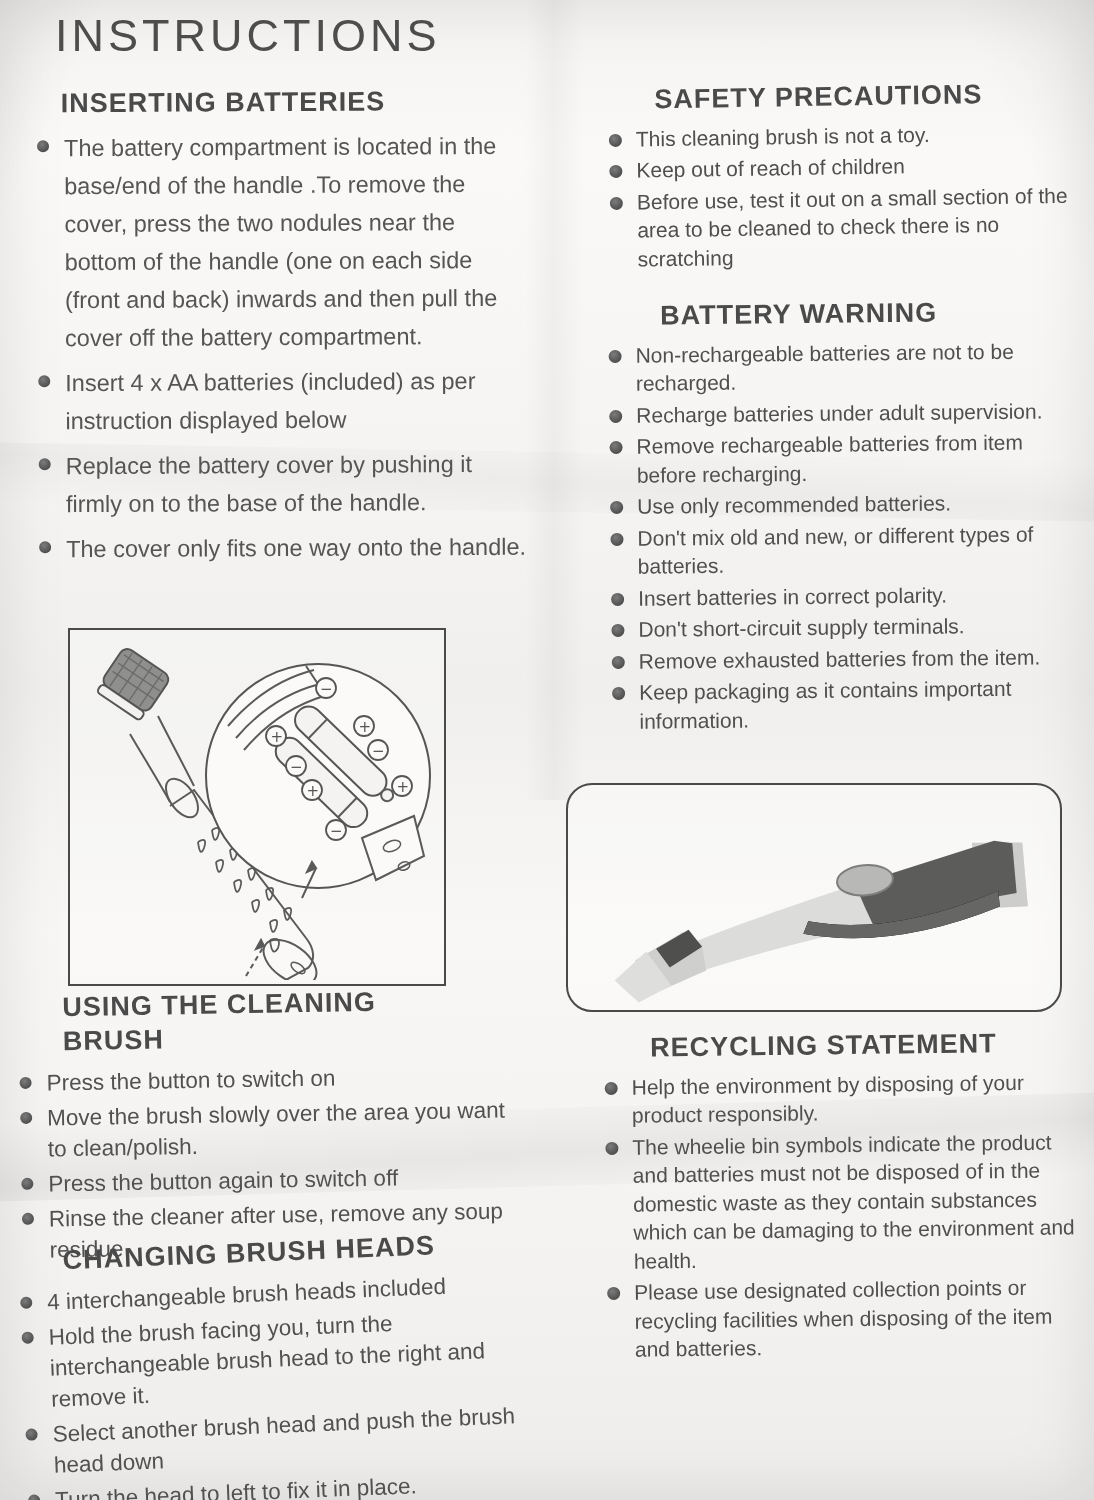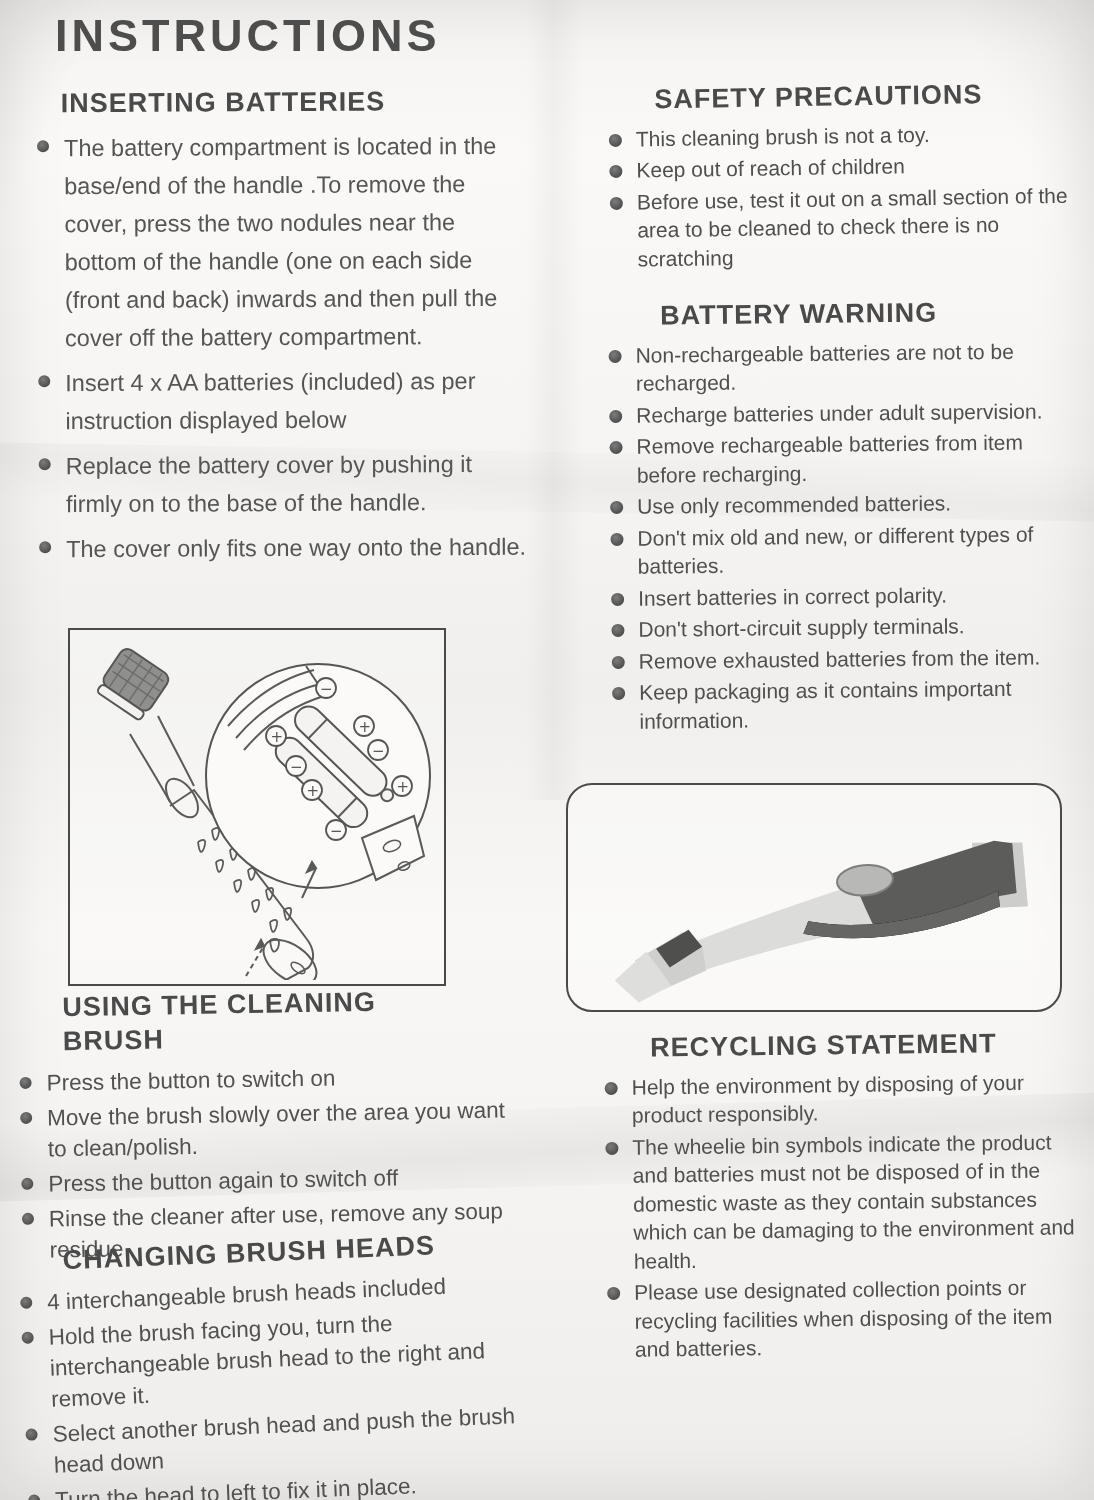--- a/index.html
+++ b/index.html
@@ -21,21 +21,21 @@
   .crease{position:absolute;left:-20px;width:1140px;pointer-events:none;}
   .crease.c1{top:1108px;height:78px;transform:rotate(-1.6deg);
     background:linear-gradient(178deg, rgba(0,0,0,0) 0%, rgba(0,0,0,0.055) 55%, rgba(0,0,0,0) 100%);}
   .crease.c2{top:452px;height:60px;transform:rotate(1deg);
     background:linear-gradient(182deg, rgba(0,0,0,0) 0%, rgba(0,0,0,0.035) 50%, rgba(0,0,0,0) 100%);}
   .crease.c3{top:0;left:524px;width:60px;height:800px;
     background:linear-gradient(90deg, rgba(0,0,0,0) 0%, rgba(0,0,0,0.035) 50%, rgba(0,0,0,0) 100%);}
 
   .title{
     position:absolute;top:10px;left:55px;
-    font-size:45px;font-weight:bold;letter-spacing:4px;color:#4d4d4d;
+    font-size:45px;font-weight:normal;letter-spacing:4px;color:#4d4d4d;
   }
   .sec{position:absolute;}
   .sec h2{
     margin:0 0 8px 24px;font-size:27px;font-weight:bold;
     color:#4a4a4a;letter-spacing:1px;line-height:1.25;
   }
   .row{display:flex;align-items:flex-start;}
   .dot{
     flex:0 0 auto;width:12px;height:12px;border-radius:50%;
     background:radial-gradient(circle at 40% 35%, #7c7c7c 0%, #4f4f4f 70%);

